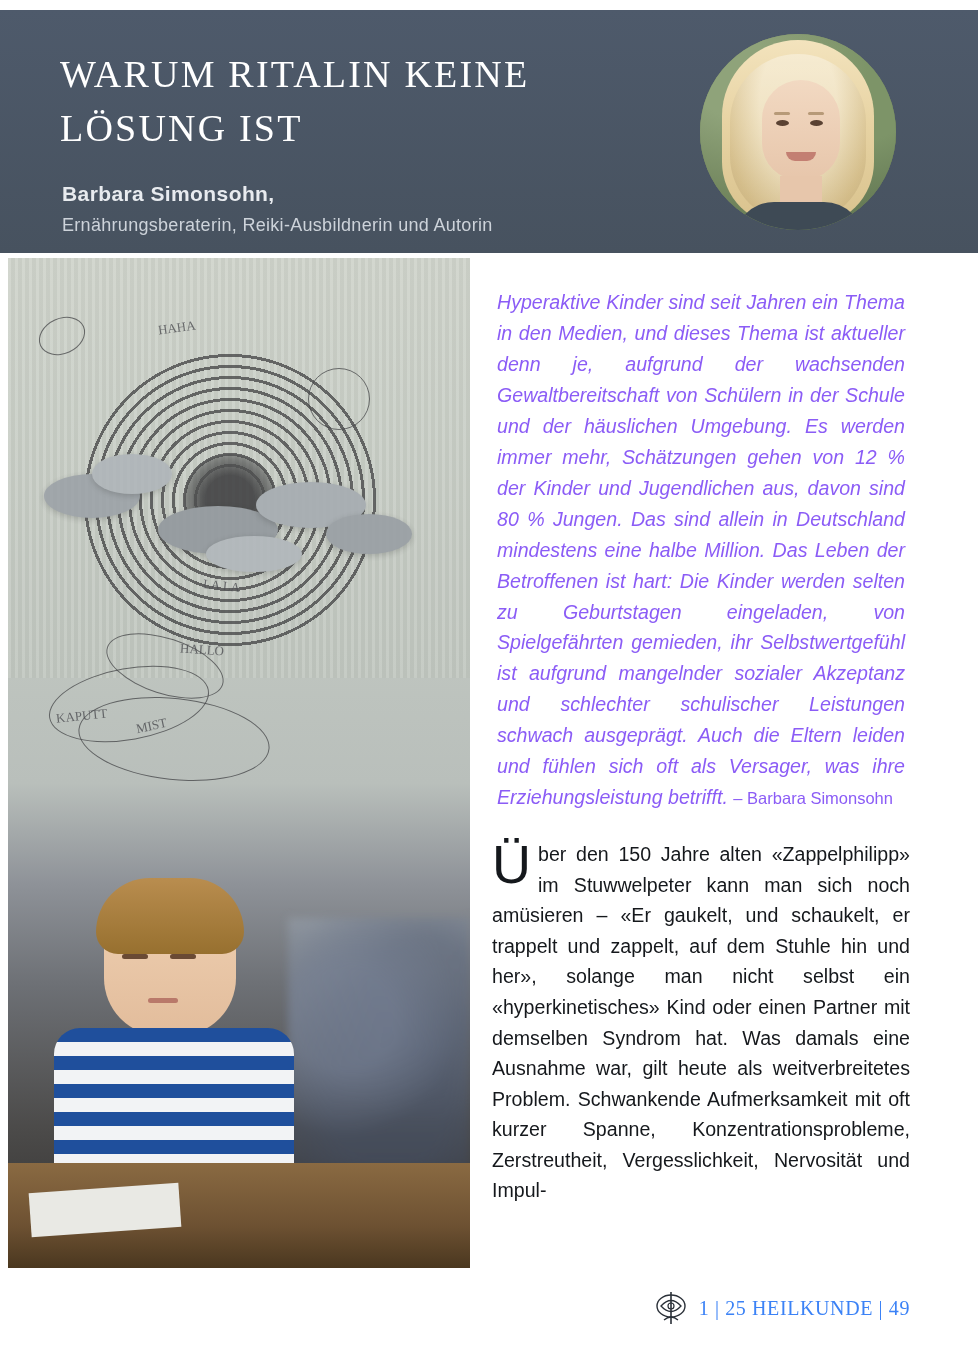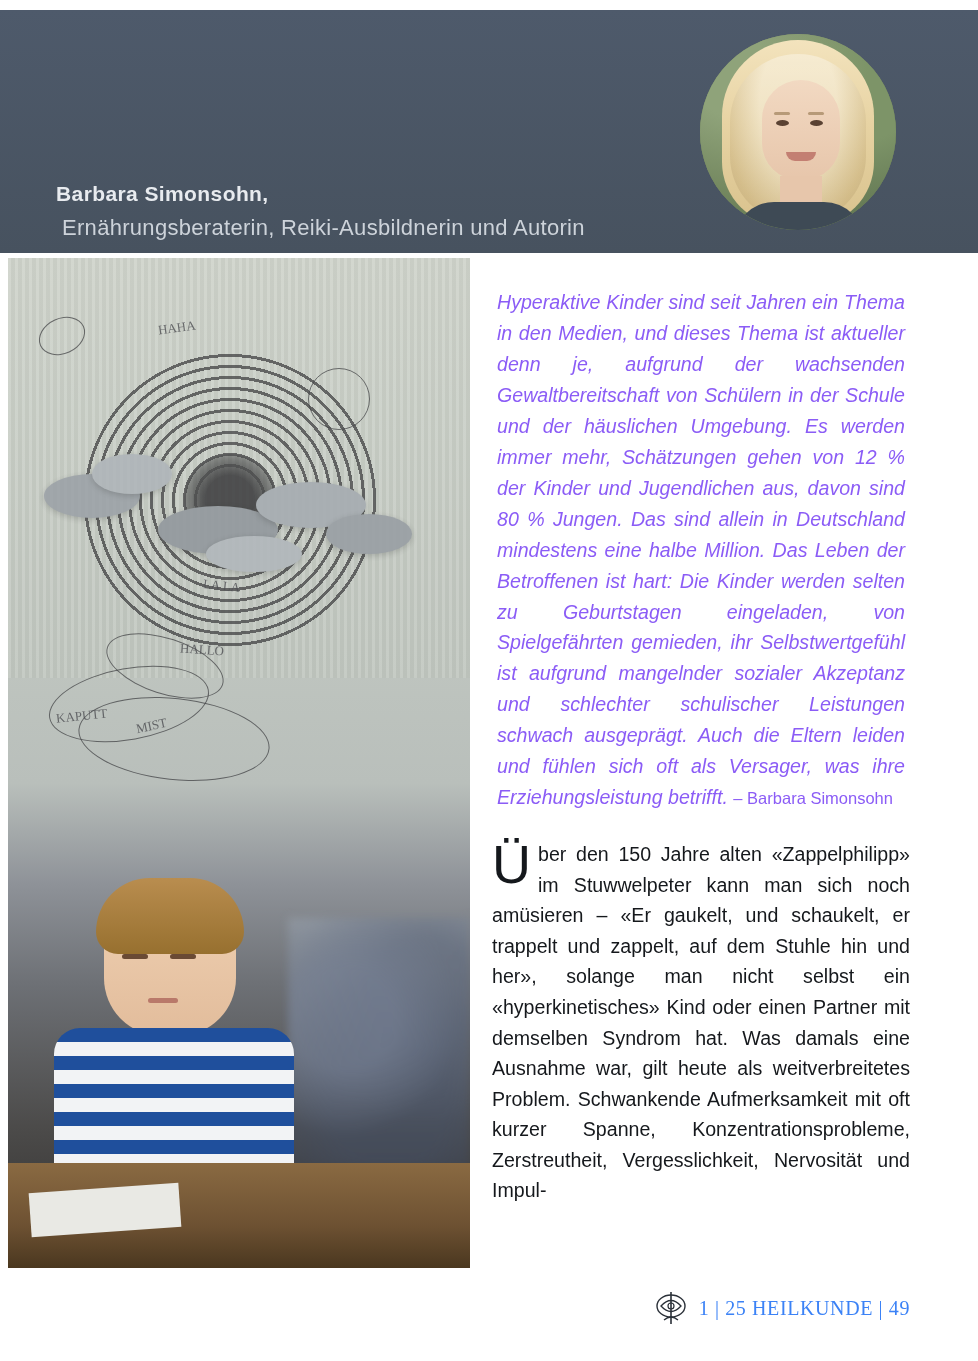--- a/index.html
+++ b/index.html
@@ -41,32 +41,32 @@
     width: 620px;
     font-family: "Liberation Serif", serif;
     font-size: 38px;
     letter-spacing: 2.2px;
     line-height: 1.42;
     color: #ffffff;
     font-weight: 400;
   }
   .header-author {
     position: absolute;
-    left: 56px;
+    left: 62px;
     top: 172px;
     font-size: 21px;
     color: #e8ebef;
     letter-spacing: 0.4px;
     font-weight: 600;
   }
   .header-role {
     position: absolute;
     left: 62px;
     top: 205px;
-    font-size: 22px;
+    font-size: 18px;
     color: #cdd3da;
     letter-spacing: 0.3px;
   }
 
   
   .portrait {
     position: absolute;
     left: 700px;
     top: 24px;
     width: 196px;
@@ -331,20 +331,21 @@
     letter-spacing: 0.6px;
     color: #3b82f6;
   }
 </style>
 </head>
 <body>
 
 <div class="page">
 
   <div class="header">
+    <div class="header-title">WARUM RITALIN KEINE LÖSUNG IST</div>
     <div class="header-author">Barbara Simonsohn,</div>
     <div class="header-role">Ernährungsberaterin, Reiki-Ausbildnerin und Autorin</div>
 
     <div class="portrait">
       <div class="bg-foliage"></div>
       <div class="hair"></div>
       <div class="hair-shadow"></div>
       <div class="face"></div>
       <div class="brow left"></div>
       <div class="brow right"></div>

